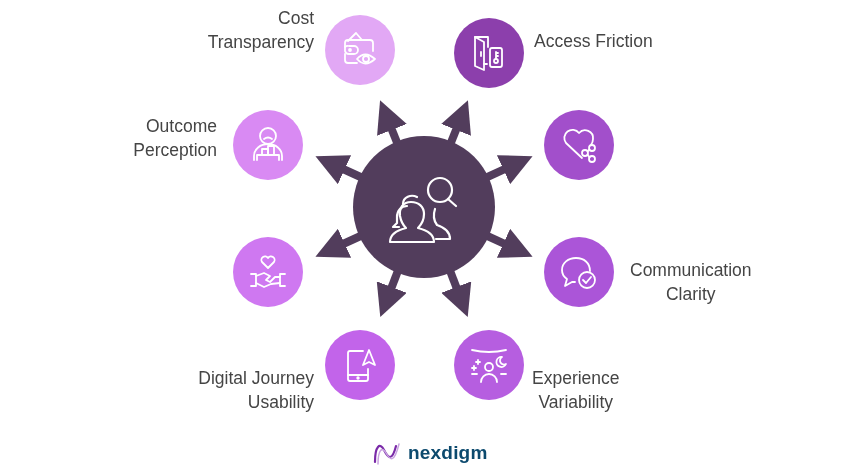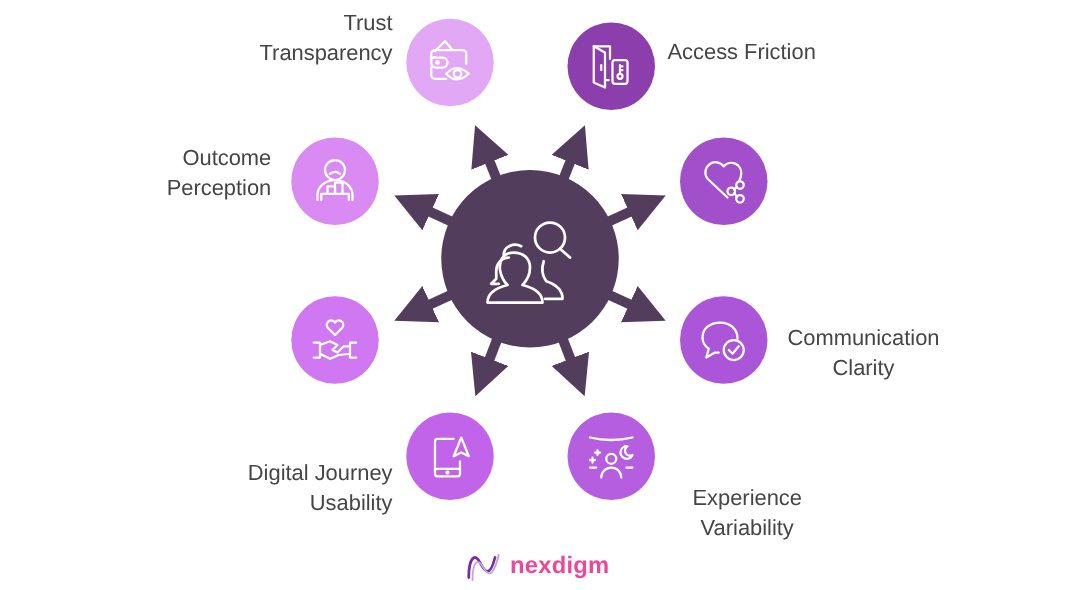--- a/index.html
+++ b/index.html
@@ -8,21 +8,21 @@
     .canvas { position: absolute; left: 0; top: 0; width: 858px; height: 472px; }
     .node { position: absolute; width: 70px; height: 70px; border-radius: 50%;
             display: flex; align-items: center; justify-content: center; }
     .node svg { width: 46px; height: 46px; }
     .label { position: absolute; font-size: 17.5px; line-height: 24px; color: #454545;
              white-space: nowrap; }
     .label.left { text-align: right; }
     .label.right { text-align: center; }
     .label span { display: block; }
     .logo { position: absolute; left: 372px; top: 440px; display: flex; align-items: center; gap: 6px; }
-    .logo-text { font-size: 19px; font-weight: bold; color: #ec4899; letter-spacing: 0.2px; }
+    .logo-text { font-size: 19px; font-weight: bold; color: #0c4a6e; letter-spacing: 0.2px; }
   </style>
 </head>
 <body>
 
 <div class="canvas">
 
   <svg width="858" height="472" style="position:absolute;left:0;top:0;">
     <defs>
       <marker id="ah" markerWidth="4" markerHeight="4" refX="2" refY="2" orient="auto" markerUnits="strokeWidth">
         <path d="M0,0 L4,2 L0,4 z" fill="#523d5c"></path>
@@ -54,21 +54,21 @@
       <path d="M11 14 l8 -8 l6 7"></path>
       <path d="M8 20 v-4 a3 3 0 0 1 3 -3 h22 a3 3 0 0 1 3 3 v8"></path>
       <path d="M8 20 a4 4 0 0 1 4 -1 h5 a4 4 0 0 1 0 8 h-5 a4 4 0 0 1 -4 -3 z"></path>
       <circle cx="13" cy="23" r="1" fill="#fff"></circle>
       <path d="M8 27 v6 a3 3 0 0 0 3 3 h9"></path>
       <path d="M20 32 q8 -9 18 0 q-10 9 -18 0z"></path>
       <circle cx="29" cy="32" r="3"></circle>
     </svg>
   </div>
   <div class="label left" style="right:544px;top:6px;">
-    <span>Trust</span>
+    <span>Cost</span>
     <span>Transparency</span>
   </div>
 
   <div class="node" style="left:454px;top:18px;background:#8c3fac;">
     <svg viewBox="0 0 46 46" fill="none" stroke="#fff" stroke-width="1.8" stroke-linejoin="round" stroke-linecap="round">
       <path d="M9 7 h13 v10"></path>
       <path d="M9 7 l9 5 v28 l-9 -4 z"></path>
       <line x1="15" y1="22" x2="15" y2="26"></line>
       <path d="M18 34 h3"></path>
       <rect x="24" y="18" width="12" height="19" rx="2"></rect>
@@ -145,21 +145,21 @@
   <div class="node" style="left:454px;top:330px;background:#b65ee0;">
     <svg viewBox="0 0 46 46" fill="none" stroke="#fff" stroke-width="1.8" stroke-linejoin="round" stroke-linecap="round">
       <path d="M6 8 q17 4 34 0"></path>
       <path d="M36 15 a5 5 0 1 0 4 7 a4 4 0 0 1 -4 -7z"></path>
       <path d="M12 18 v4 M10 20 h4 M8 24 v4 M6 26 h4"></path>
       <circle cx="23" cy="25" r="4"></circle>
       <path d="M15 40 a8 8 0 0 1 16 0"></path>
       <path d="M6 32 h5 M35 32 h5"></path>
     </svg>
   </div>
-  <div class="label right" style="left:554px;top:366px;margin-top:20px;">
+  <div class="label right" style="left:532px;top:366px;">
     <span>Experience</span>
     <span>Variability</span>
   </div>
 
   <div class="logo">
     <svg width="30" height="26" viewBox="0 0 30 26" fill="none" stroke-linecap="round">
       <path d="M3 22 C3 6, 8 2, 12 10 S 20 22, 24 6" stroke="#7a2aa8" stroke-width="2.2"></path>
       <path d="M6 24 C6 10, 10 6, 14 13 S 22 24, 27 4" stroke="#c9a3e0" stroke-width="1.5"></path>
     </svg>
     <span class="logo-text">nexdigm</span>

